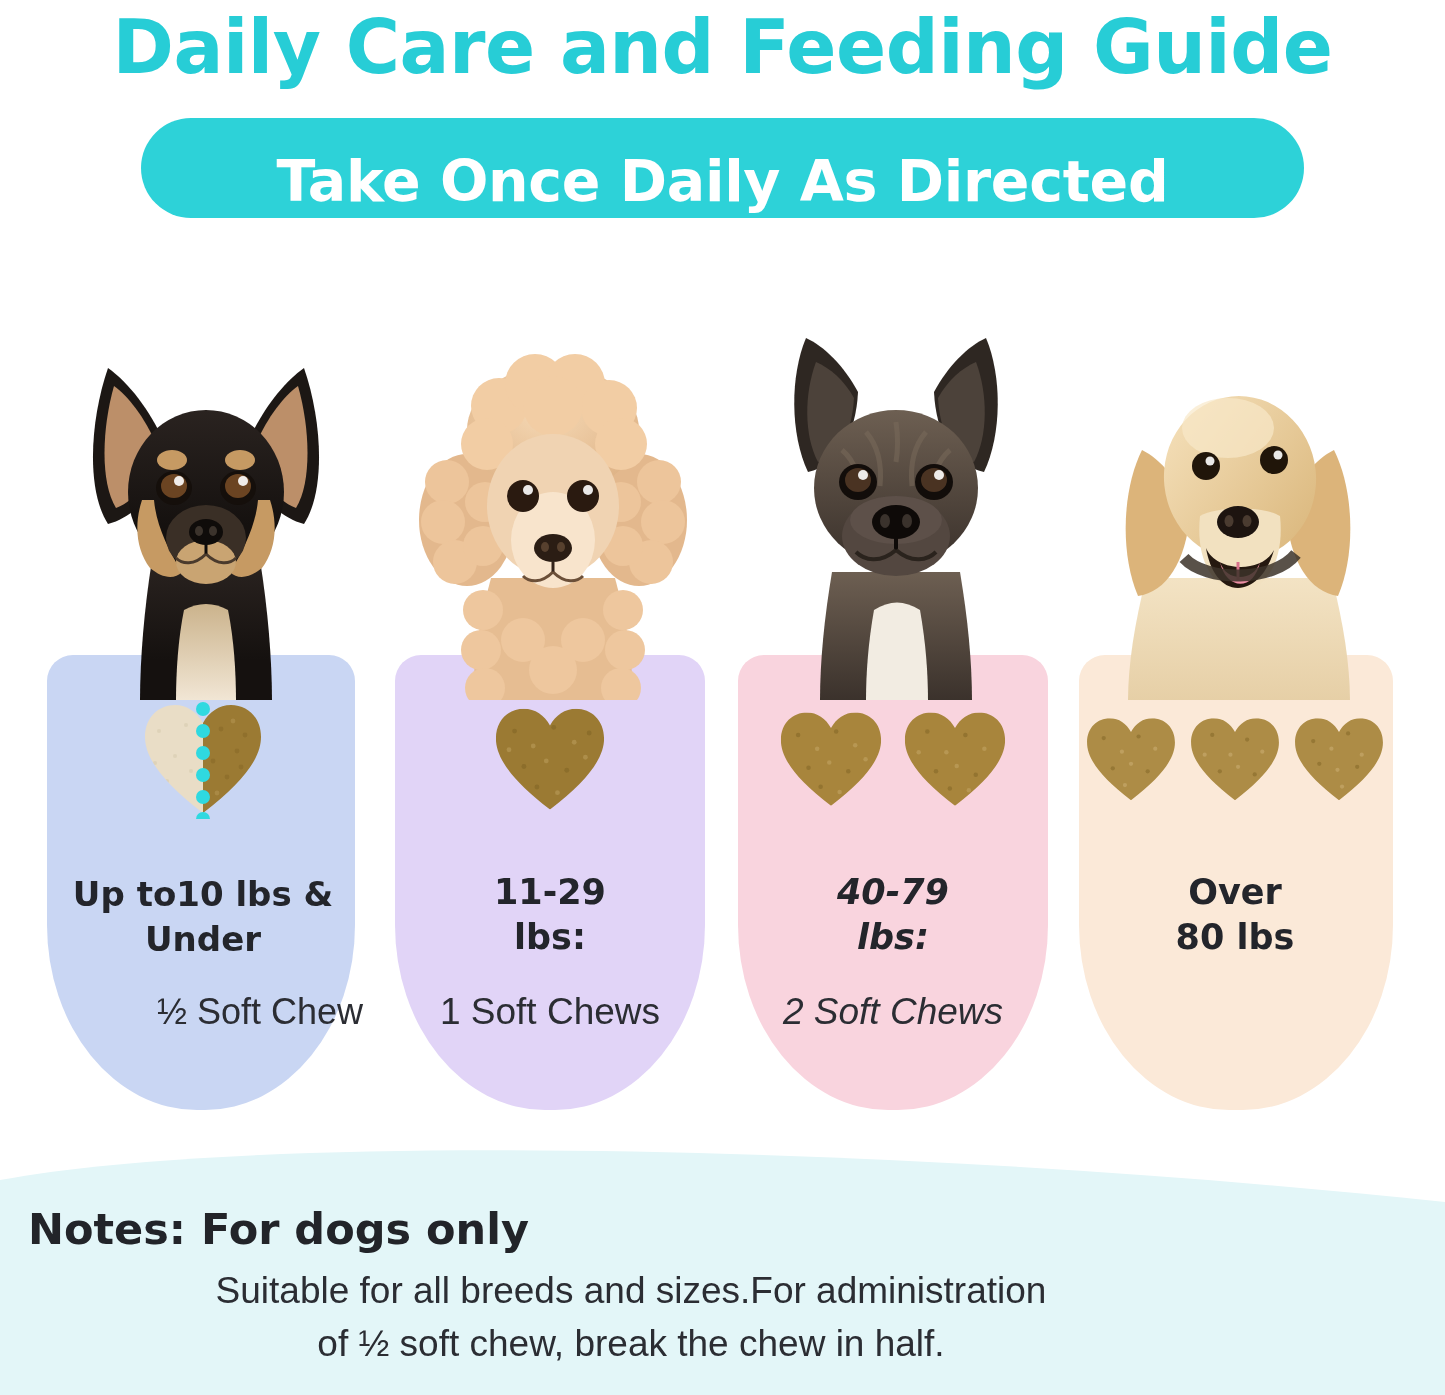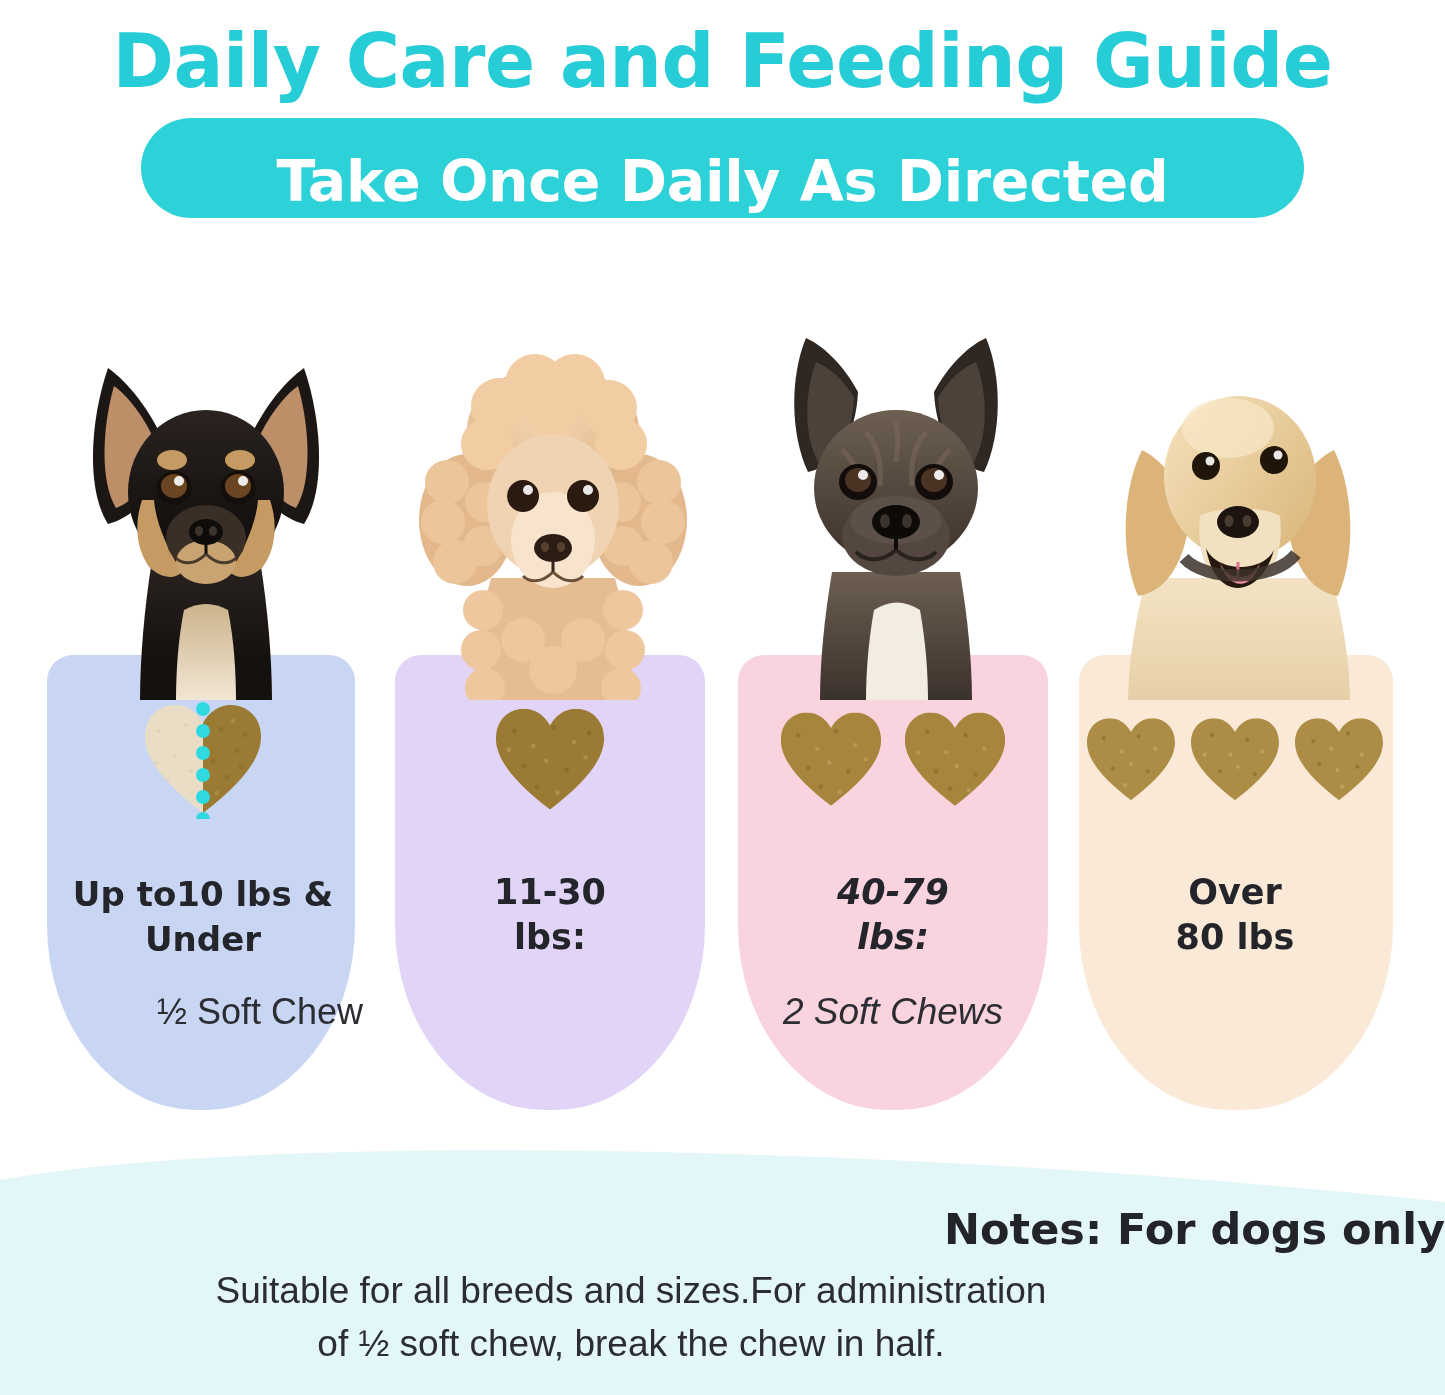--- a/index.html
+++ b/index.html
@@ -13,21 +13,20 @@
 
   
   .title {
     position: absolute; top: 4px; left: 0; width: 1445px;
     text-align: center;
     font-size: 74px; line-height: 86px;
     font-weight: 800; letter-spacing: -0.5px;
     color: #27cdd6;
     font-family: "DejaVu Sans", sans-serif;
     white-space: nowrap;
-    margin-top: 14px;
   }
   .subtitle-pill {
     position: absolute; top: 118px; left: 141px;
     width: 1163px; height: 100px;
     background: #2dd2d8;
     border-radius: 50px;
     display: flex; align-items: center; justify-content: center;
   }
   .subtitle-pill span {
     color: #ffffff;
@@ -99,21 +98,21 @@
 
   
   .notes-panel {
     position: absolute; left: 0; top: 1148px;
     width: 1445px; height: 247px;
     overflow: hidden;
   }
   .notes-bg { position: absolute; left: 0; top: 0; }
   .notes-title {
     position: absolute; top: 56px; left: 0; width: 1445px;
-    text-align: right;
+    text-align: left;
     font-size: 43px; font-weight: 800; color: #222429;
     font-family: "DejaVu Sans", sans-serif;
     padding-left: 28px;
   }
   .notes-body {
     position: absolute; top: 116px; left: 0; width: 1262px;
     text-align: center;
     font-size: 37px; line-height: 53px; font-weight: 400;
     color: #2b2d33;
     font-family: "Liberation Sans", sans-serif;
@@ -318,22 +317,23 @@
                 <circle cx="100" cy="56" r="2.6" fill="#c3a666"></circle>
               <circle cx="48" cy="88" r="2.6" fill="#7b5f22"></circle>
                 <circle cx="70" cy="94" r="2.6" fill="#c3a666"></circle>
               <circle cx="18" cy="48" r="2.6" fill="#c3a666"></circle>
                 <circle cx="104" cy="30" r="2.6" fill="#7b5f22"></circle>
             </g>
           </g>
         </svg>
       </div>
 
-      <div class="weight">11-30
+      <div class="weight">11-29
 lbs:</div>
+      <div class="dose">1 Soft Chews</div>
     </div>
 
     <div class="card-col c2">
       <div class="arch" style="background:#f9d4de"></div>
 
       <div class="dog-wrap">
         <svg width="300" height="390" viewBox="0 0 300 390">
           <defs>
             <linearGradient id="frFur" x1="0" y1="0" x2="0" y2="1">
               <stop offset="0%" stop-color="#6d5f52"></stop>

